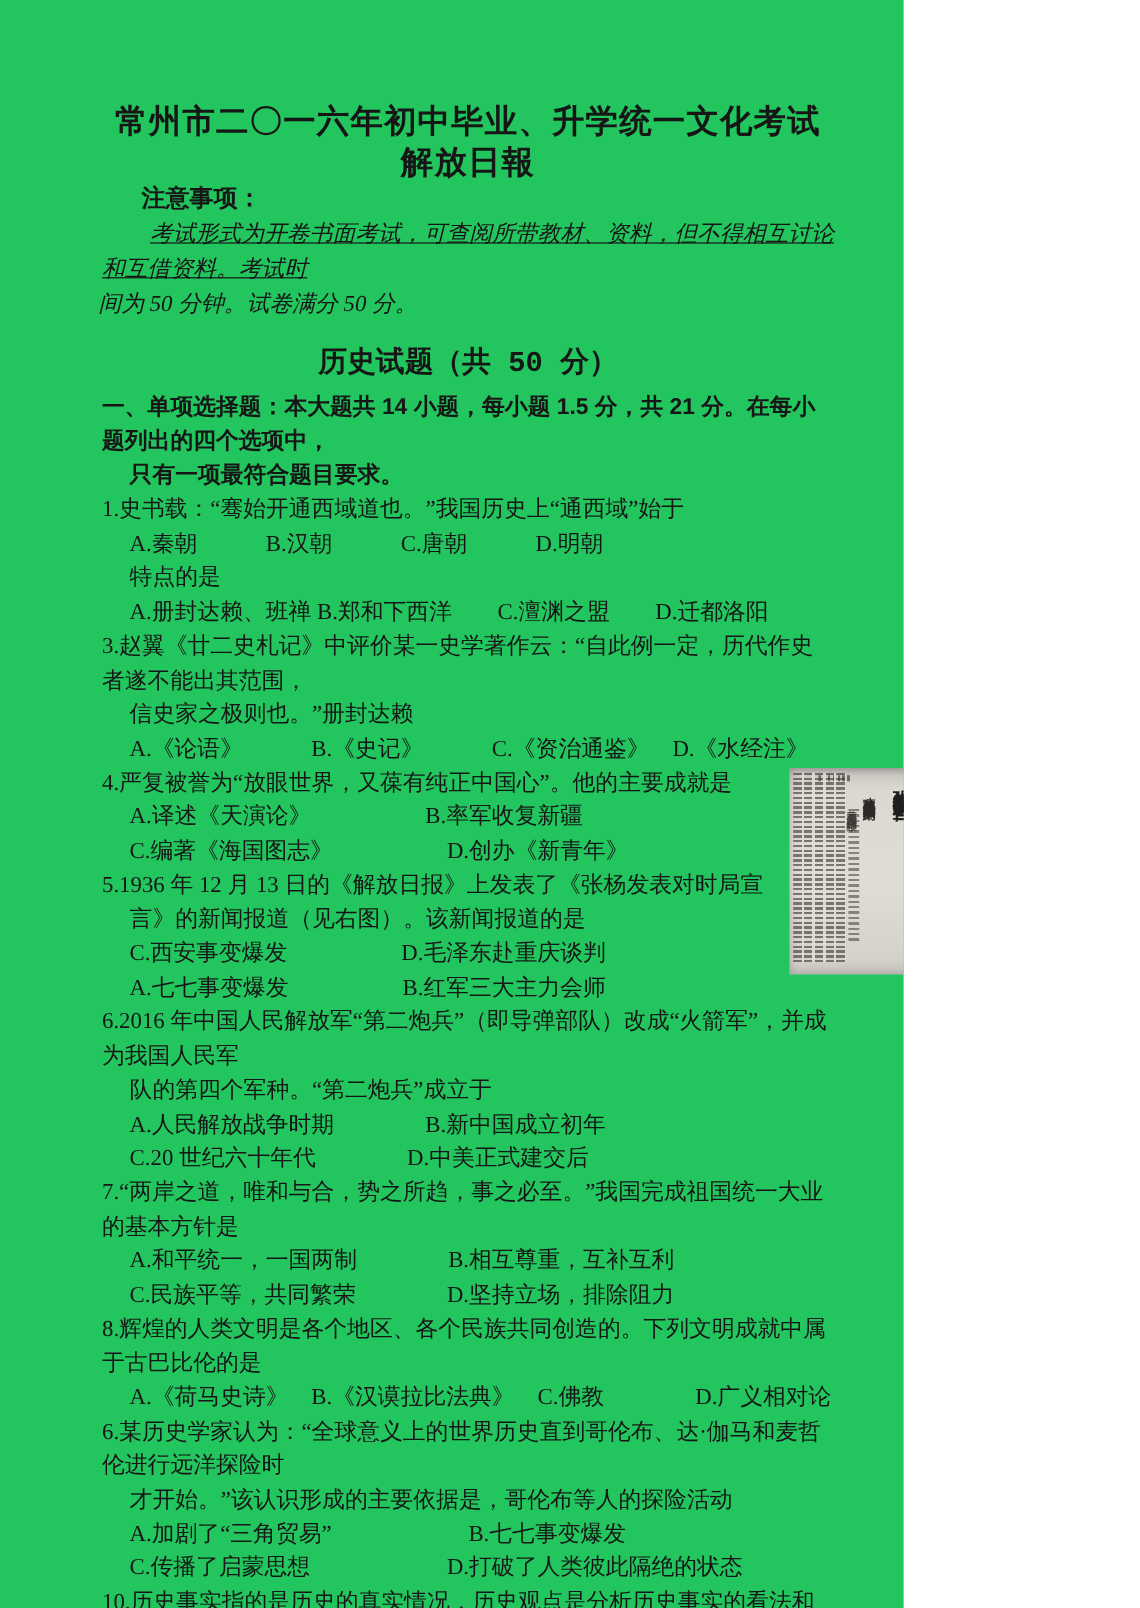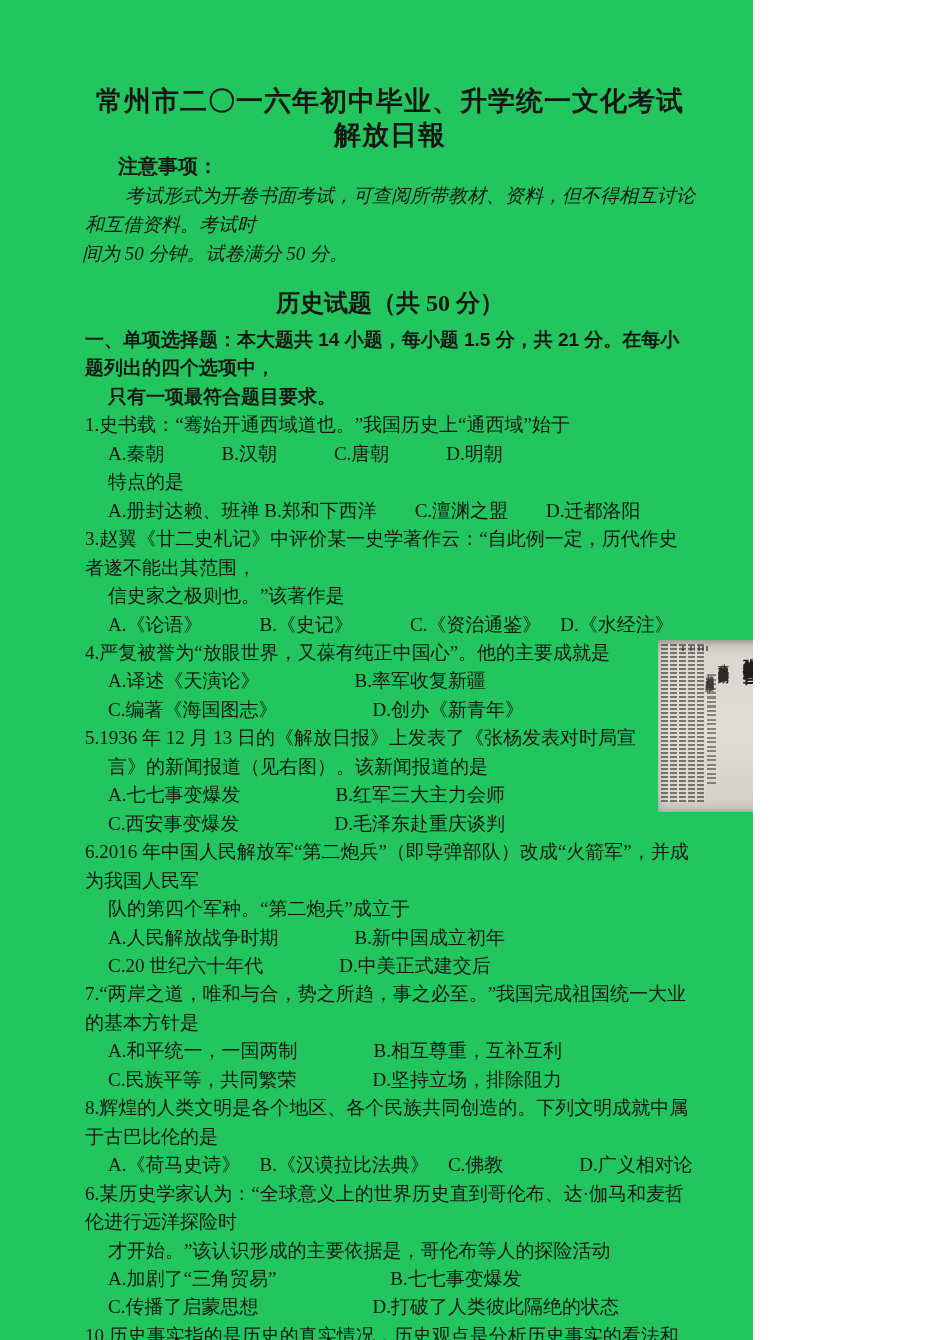--- a/index.html
+++ b/index.html
@@ -13,24 +13,24 @@
     font-family:"Liberation Sans","DejaVu Sans",sans-serif;
     font-weight:bold;font-size:27px;line-height:34px;text-align:center;
     letter-spacing:1px;white-space:pre;
   }
   .notice-head{
     padding-left:33px;
     font-family:"Liberation Sans","DejaVu Sans",sans-serif;
     font-weight:bold;font-size:20px;line-height:29px;
   }
   .notice-line{font-size:19px;line-height:29px;font-style:italic;white-space:pre-wrap;margin-left:-3px;}
-  .notice-line.first{text-indent:40px;margin-left:0;}
+  .notice-line.first{text-indent:40px;margin-left:0;text-decoration:underline;}
   .section-title{
     margin-top:18px;text-align:center;
-    font-family:Liberation Serif, serif;
+    font-family:Liberation Mono, monospace;
     font-weight:bold;font-size:24px;line-height:35px;white-space:pre;
   }
   .lines{margin-top:5px;}
   .line{
     margin:0;font-size:19px;line-height:28.45px;white-space:pre-wrap;
   }
   .line.intro,.line.intro2{
     font-family:"Liberation Sans","DejaVu Sans",sans-serif;font-weight:bold;
   }
   .line.intro2{padding-left:23px;}
@@ -118,29 +118,29 @@
 
     <div class="lines">
 
     <p class="line intro">一、单项选择题：本大题共 14 小题，每小题 1.5 分，共 21 分。在每小题列出的四个选项中，</p>
         <p class="line intro2">只有一项最符合题目要求。</p>
         <p class="line q">1.史书载：“骞始开通西域道也。”我国历史上“通西域”始于</p>
         <p class="line opt">A.秦朝　　　B.汉朝　　　C.唐朝　　　D.明朝</p>
         <p class="line opt">特点的是</p>
         <p class="line opt">A.册封达赖、班禅 B.郑和下西洋　　C.澶渊之盟　　D.迁都洛阳</p>
         <p class="line q">3.赵翼《廿二史札记》中评价某一史学著作云：“自此例一定，历代作史者遂不能出其范围，</p>
-        <p class="line opt">信史家之极则也。”该著作是</p>
+        <p class="line opt">信史家之极则也。”册封达赖</p>
         <p class="line opt">A.《论语》　　　B.《史记》　　　C.《资治通鉴》　D.《水经注》</p>
         <p class="line q">4.严复被誉为“放眼世界，又葆有纯正中国心”。他的主要成就是</p>
         <p class="line opt">A.译述《天演论》　　　　　B.率军收复新疆</p>
         <p class="line opt">C.编著《海国图志》　　　　　D.创办《新青年》</p>
         <p class="line q">5.1936 年 12 月 13 日的《解放日报》上发表了《张杨发表对时局宣</p>
         <p class="line opt">言》的新闻报道（见右图）。该新闻报道的是</p>
+        <p class="line opt">C.西安事变爆发　　　　　D.毛泽东赴重庆谈判</p>
         <p class="line opt">A.七七事变爆发　　　　　B.红军三大主力会师</p>
-        <p class="line opt">C.西安事变爆发　　　　　D.毛泽东赴重庆谈判</p>
         <p class="line q">6.2016 年中国人民解放军“第二炮兵”（即导弹部队）改成“火箭军”，并成为我国人民军</p>
         <p class="line opt">队的第四个军种。“第二炮兵”成立于</p>
         <p class="line opt">A.人民解放战争时期　　　　B.新中国成立初年</p>
         <p class="line opt">C.20 世纪六十年代　　　　D.中美正式建交后</p>
         <p class="line q">7.“两岸之道，唯和与合，势之所趋，事之必至。”我国完成祖国统一大业的基本方针是</p>
         <p class="line opt">A.和平统一，一国两制　　　　B.相互尊重，互补互利</p>
         <p class="line opt">C.民族平等，共同繁荣　　　　D.坚持立场，排除阻力</p>
         <p class="line q">8.辉煌的人类文明是各个地区、各个民族共同创造的。下列文明成就中属于古巴比伦的是</p>
         <p class="line opt">A.《荷马史诗》　B.《汉谟拉比法典》　C.佛教　　　　D.广义相对论</p>
         <p class="line q">6.某历史学家认为：“全球意义上的世界历史直到哥伦布、达·伽马和麦哲伦进行远洋探险时</p>

